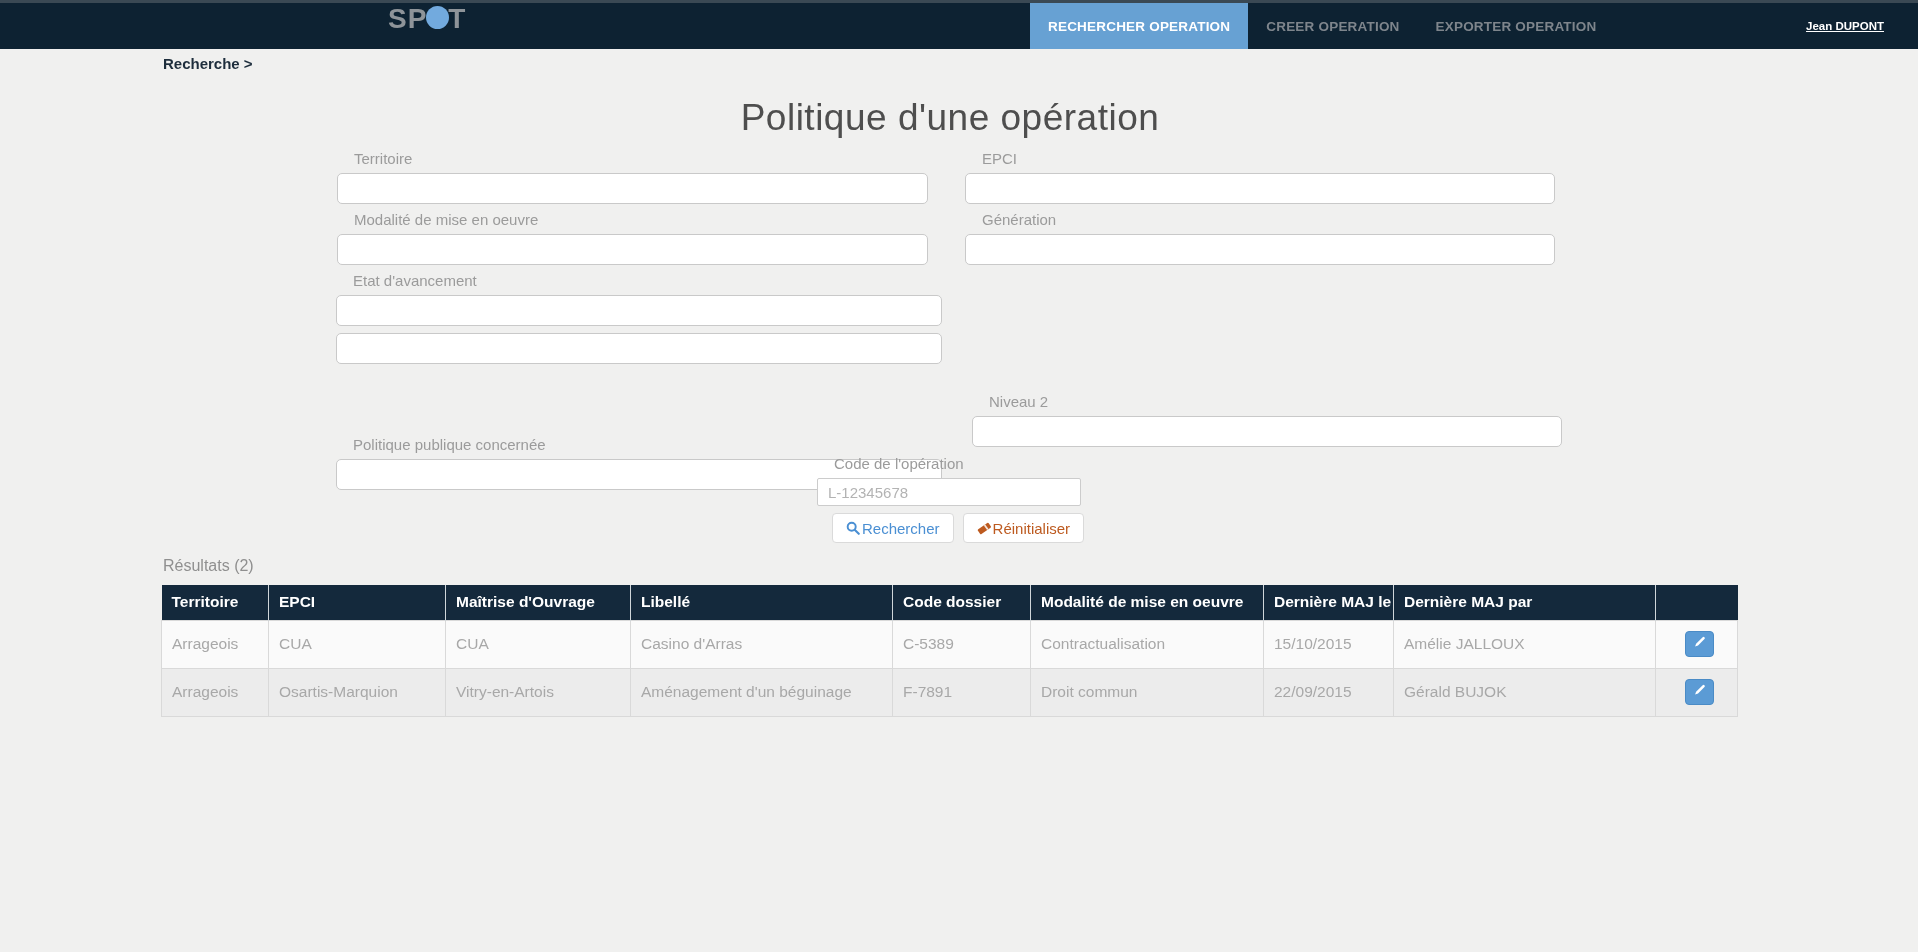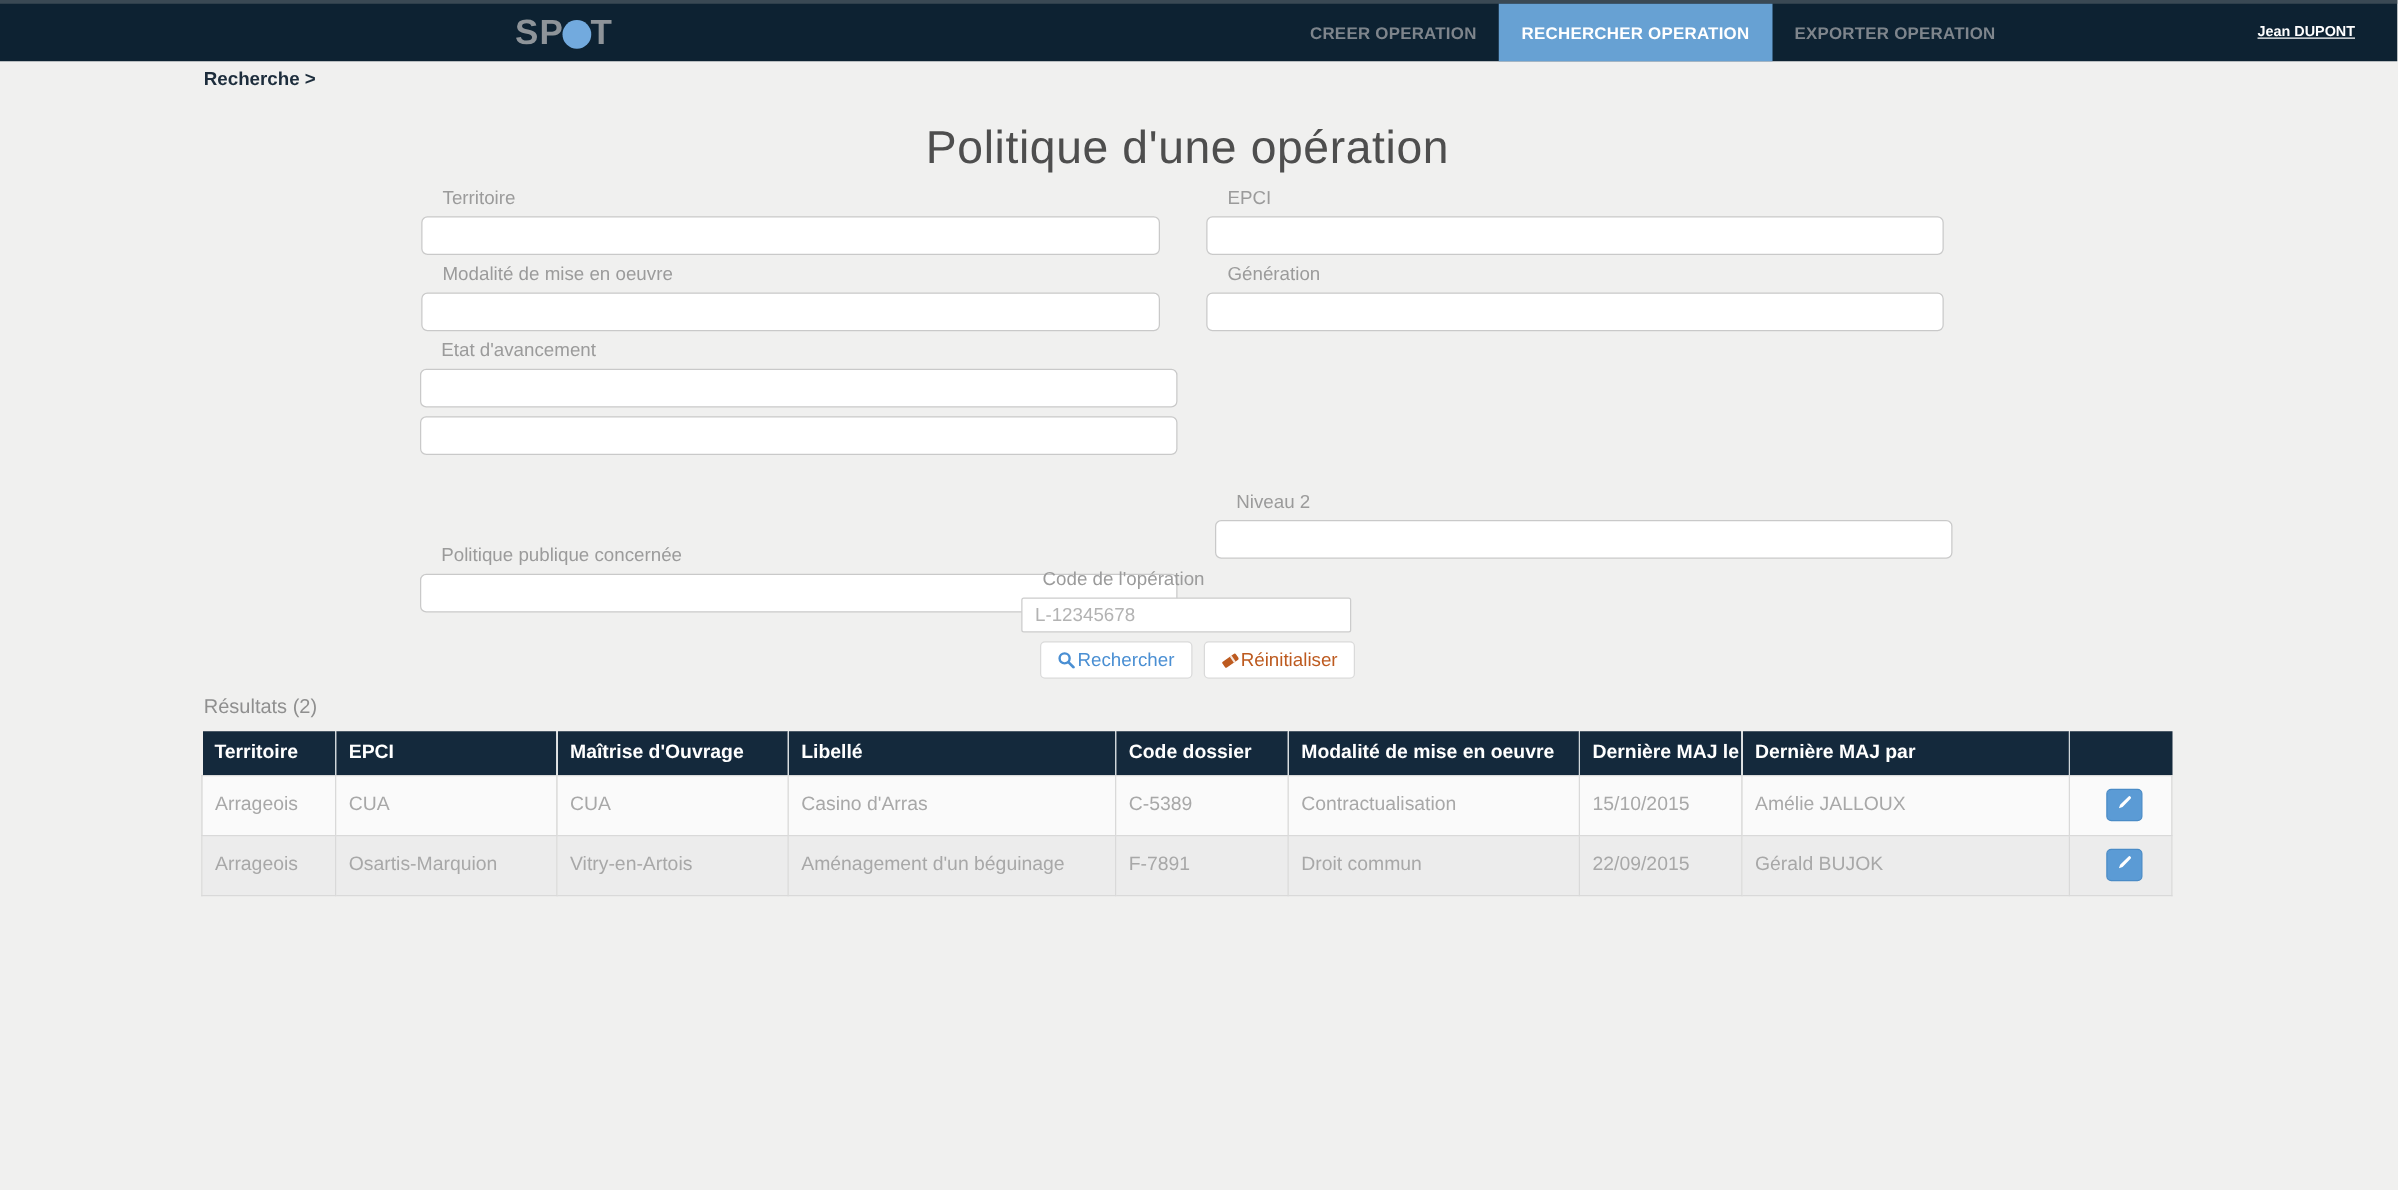--- a/index.html
+++ b/index.html
@@ -15,22 +15,22 @@
 
   
   .navbar {
     position: absolute; top:0; left:0;
     width: 100%; height: 49px;
     background: #0d2232;
     border-top: 3px solid #3a4954;
   }
   .logo {
     position: absolute; left: 388px; top: 0; height: 46px;
-    display: flex; align-items: center;
-    font-size: 28px; font-weight: bold; color: #8e9499; letter-spacing: 1px; margin-left: 24px;
+    display: flex; 
+    font-size: 28px; font-weight: bold; color: #8e9499; letter-spacing: 1px;
   }
   .logo-dot {
     width: 23px; height: 23px; border-radius: 50%;
     background: #72aade; margin: 3px -1px 0 -1px;
   }
   .nav { position: absolute; left: 1030px; top: 0; height: 46px; display: flex; }
   .nav-item {
     display: flex; align-items: center;
     padding: 0 18px;
     font-size: 13.5px; font-weight: bold; color: #7e858c; letter-spacing: .2px;
@@ -117,25 +117,25 @@
 </head>
 <body>
 
 <div class="navbar">
   <div class="logo">
     <span>SP</span>
     <span class="logo-dot"></span>
     <span>T</span>
   </div>
   <div class="nav">
+    <div class="nav-item active">
+      <span>RECHERCHER OPERATION</span>
+    </div>
     <div class="nav-item">
       <span>CREER OPERATION</span>
-    </div>
-    <div class="nav-item active">
-      <span>RECHERCHER OPERATION</span>
     </div>
     <div class="nav-item">
       <span>EXPORTER OPERATION</span>
     </div>
   </div>
   <div class="user">Jean DUPONT</div>
 </div>
 
 <div class="breadcrumb">Recherche &gt;</div>
 <div class="page-title">Politique d'une opération</div>

